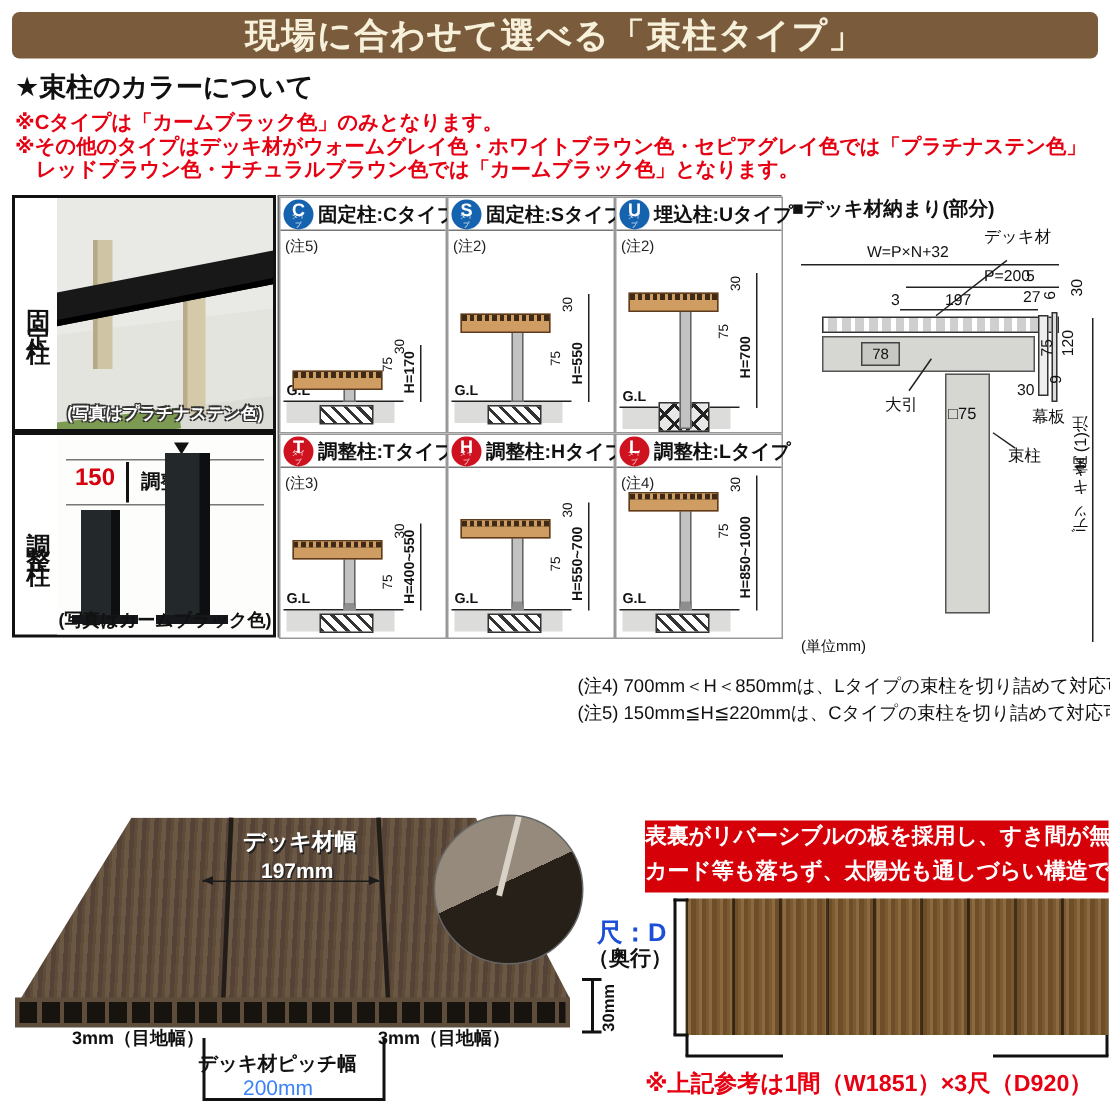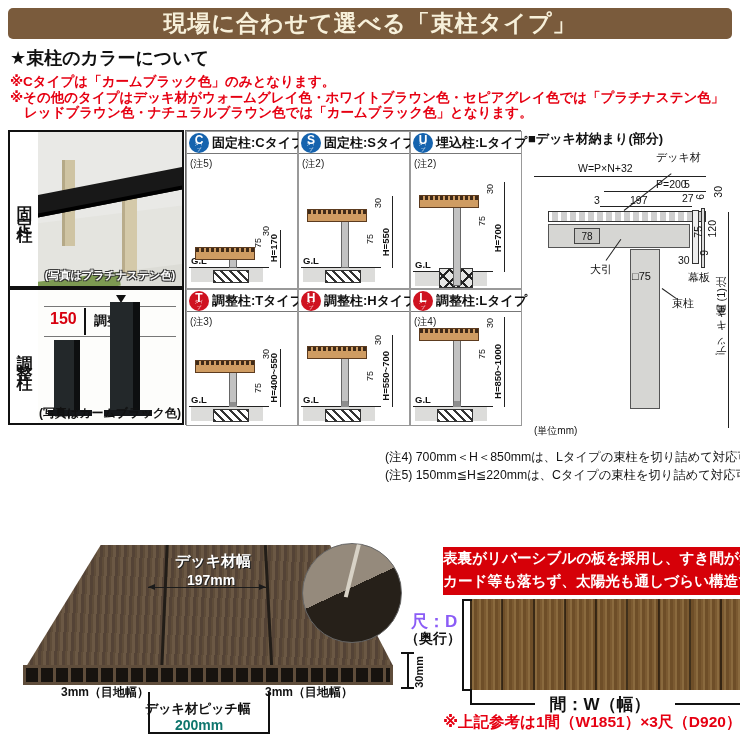--- a/index.html
+++ b/index.html
@@ -98,49 +98,49 @@
   .fit .fascia { position:absolute; left:166px; top:82px; width:7px; height:54px; background:#eee; border:1px solid #333; }
   .fit .fascia2 { position:absolute; left:175px; top:80px; width:4px; height:60px; background:#ddd; border:1px solid #333; }
   .fit .ptr { position:absolute; height:1px; background:#222; transform-origin:left center; }
   .fit .runit { position:absolute; left:8px; top:296px; font-size:10px; }
 
   
   .fnl, .fnr { position:absolute; top:449px; font-size:12.3px; color:#111; line-height:17.5px; white-space:nowrap; }
   .fnl { left:10px; } .fnr { left:385px; }
 
   
-  .size { position:absolute; left:15px; top:540px; width:720px; height:200px; }
+  .size { position:absolute; left:2px; top:540px; width:720px; height:200px; }
   .wood { position:absolute; left:8px; top:5px; width:370px; height:122px;
           background:repeating-linear-gradient(93deg,#5e4c39 0 2px,#6b5844 2px 5px,#544336 5px 8px);
           clip-path:polygon(21% 0,83% 0,100% 99%,1% 99%); }
   .seam { position:absolute; top:5px; width:3px; height:122px; background:#221d18; }
   .seam1 { left:148px; transform:rotate(2.5deg); } .seam2 { left:252px; transform:rotate(-3deg); }
   .xsec { position:absolute; left:8px; top:125px; width:370px; height:20px; background:#5f4d3b; }
   .xsec .holes { position:absolute; left:3px; right:3px; top:3px; bottom:3px;
           background:repeating-linear-gradient(90deg,#17130f 0 12px,#5f4d3b 12px 15px); }
   .wlabel { position:absolute; color:#fff; font-weight:bold; text-shadow:1px 1px 0 #222; }
   .w197line { position:absolute; left:133px; top:47px; width:118px; height:1px; background:#1b1b1b; }
   .w197line::before,.w197line::after { content:""; position:absolute; top:-3px; width:0; height:0; border-top:3.5px solid transparent; border-bottom:3.5px solid transparent; }
   .w197line::before { left:0; border-right:7px solid #1b1b1b; }
   .w197line::after { right:0; border-left:7px solid #1b1b1b; }
   .jlabel { position:absolute; top:144px; font-size:12px; font-weight:bold; color:#111; white-space:nowrap; }
   .pitchlbl { position:absolute; left:130px; top:160px; font-size:13px; font-weight:bold; color:#111; }
-  .pitchval { position:absolute; left:160px; top:177px; font-size:14px; font-weight:bold; color:#0f766e; }
+  .pitchval { position:absolute; left:160px; top:177px; font-size:14px; font-weight:normal; color:#3b82f6; }
   .ptick { position:absolute; top:152px; width:1.5px; height:42px; background:#111; }
   .pline { position:absolute; left:134px; top:192px; width:120px; height:1.5px; background:#111; }
   .inset { position:absolute; left:287px; top:3px; width:100px; height:100px; border-radius:50%;
            background:linear-gradient(155deg,#958a7c 0 46%,#262019 46% 100%); border:1px solid #666; overflow:hidden; }
   .inset .iseam { position:absolute; left:48px; top:-6px; width:4px; height:60px; background:#d8d2c6; transform:rotate(14deg); }
   .redbox { position:absolute; left:428px; top:7px; width:309px; height:48px; background:#d60008; color:#fff;
             font-size:14.6px; font-weight:bold; line-height:23px; text-align:center; white-space:nowrap; }
   .plank { position:absolute; left:455px; top:59px; width:282px; height:91px;
            background:repeating-linear-gradient(90deg,#7b5a31 0 2px,#8a6a3e 2px 4px,#6e4e28 4px 7px); }
   .plank .sep { position:absolute; top:0; bottom:0; left:0; right:0;
            background:repeating-linear-gradient(90deg,rgba(15,10,5,.6) 0 2px,transparent 2px 31.3px); }
-  .depth1 { position:absolute; left:396px; top:70px; font-size:17px; font-weight:bold; color:#8b5cf6; }
+  .depth1 { position:absolute; left:396px; top:70px; font-size:17px; font-weight:bold; color:#1d4ed8; }
   .depth2 { position:absolute; left:390px; top:90px; font-size:14px; font-weight:bold; color:#111; }
   .bracketv { position:absolute; left:447px; top:59px; width:1.5px; height:91px; background:#111; }
   .brtick { position:absolute; width:10px; height:1.5px; background:#111; left:447px; }
   .thick { position:absolute; left:398px; top:116px; font-size:11px; font-weight:bold; color:#111; }
   .thkline { position:absolute; left:392px; top:112px; width:1.5px; height:36px; background:#111; }
   .thktick { position:absolute; left:386px; width:13px; height:1.5px; background:#111; }
   .widlbl { position:absolute; left:0; right:0; top:153px; text-align:center; font-size:17px; font-weight:bold; color:#111; }
   .widline { position:absolute; top:163px; height:1.5px; background:#111; }
   .widtick { position:absolute; top:150px; width:1.5px; height:14px; background:#111; }
   .refnote { position:absolute; left:428px; top:172px; font-size:15.5px; font-weight:bold; color:#e60012; white-space:nowrap; }
@@ -237,21 +237,21 @@
           <div class="hdim rot" style="right:18px;bottom:32px;">H=550</div>
         </div>
       </div>
 
       <div class="tcell">
         <div class="thead">
             <span class="badge blue">
               <span class="bletter">U</span>
               <span class="bsub">タイプ</span>
             </span>
-          <span class="ttitle">埋込柱:Lタイプ</span>
+          <span class="ttitle">埋込柱:Uタイプ</span>
           </div>
         <div class="tnote">(注2)</div>
         <div class="tbody">
           <div class="soil" style="bottom:2px;"></div>
           <div class="gline" style="bottom:16px;"></div>
           <div class="found" style="left:28px;bottom:0px;height:20px;"></div>
           <div class="gl" style="left:4px;bottom:18px;">G.L</div>
           <div class="post" style="left:42px;bottom:2px;height:80px;"></div>
           <div class="deck" style="left:8px;bottom:80px;"></div>
           <div class="dim rot" style="right:34px;bottom:62px;">75</div>
@@ -415,21 +415,20 @@
     <div class="brtick" style="top:59px;"></div>
     <div class="brtick" style="top:149px;"></div>
     <div class="depth1">尺：D</div>
     <div class="depth2">（奥行）</div>
 
     <div class="thkline"></div>
     <div class="thktick" style="top:112px;"></div>
     <div class="thktick" style="top:147px;"></div>
     <div class="thick rot">30mm</div>
 
-    <div class="widlbl" style="left:455px;right:5px;width:auto;">間：W（幅）</div>
     <div class="widline" style="left:455px;width:65px;"></div>
     <div class="widline" style="left:660px;width:77px;"></div>
     <div class="widtick" style="left:455px;"></div>
     <div class="widtick" style="left:735px;"></div>
 
     <div class="refnote">※上記参考は1間（W1851）×3尺（D920）</div>
   </div>
 </div>
 
 </body></html>

